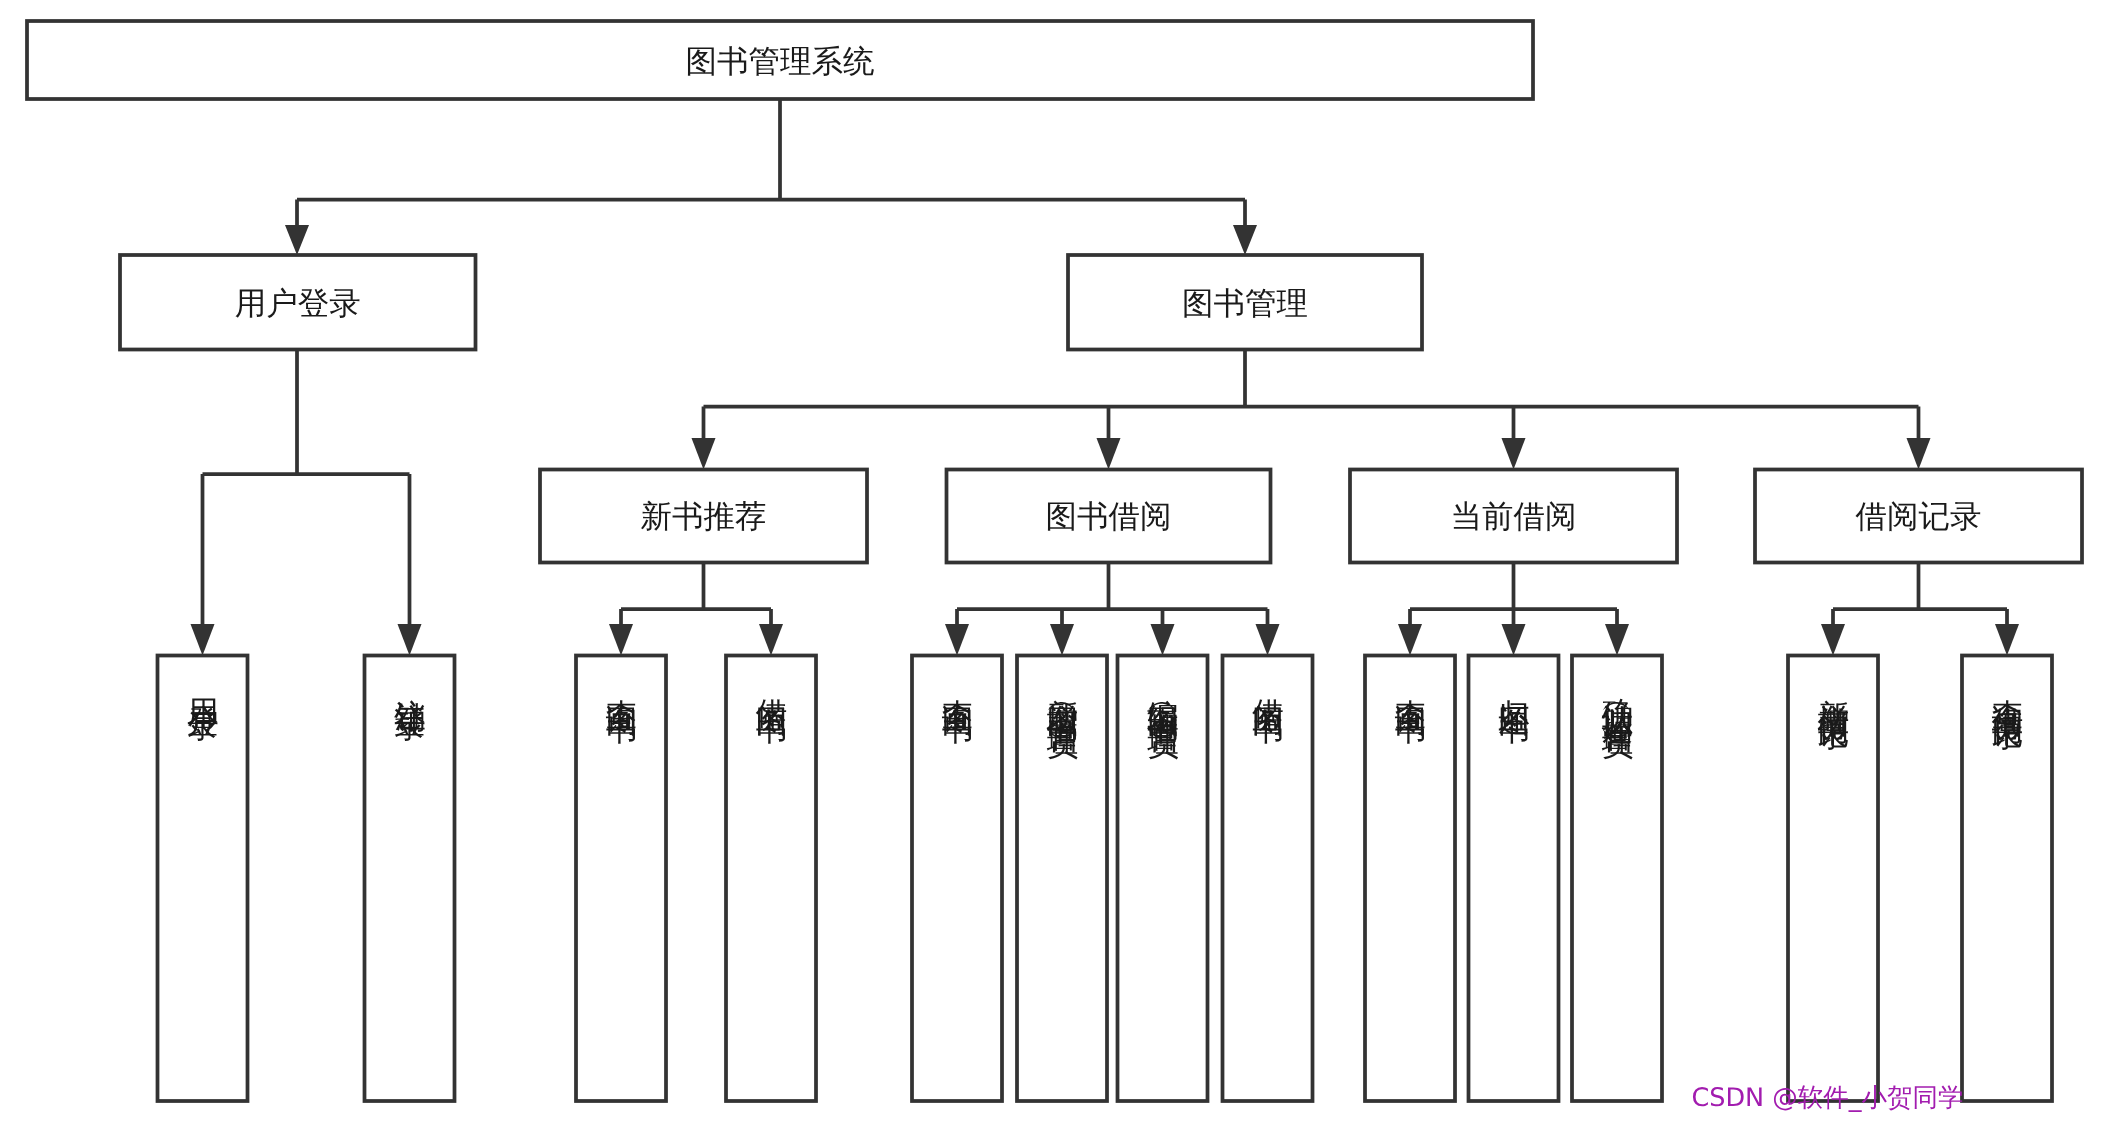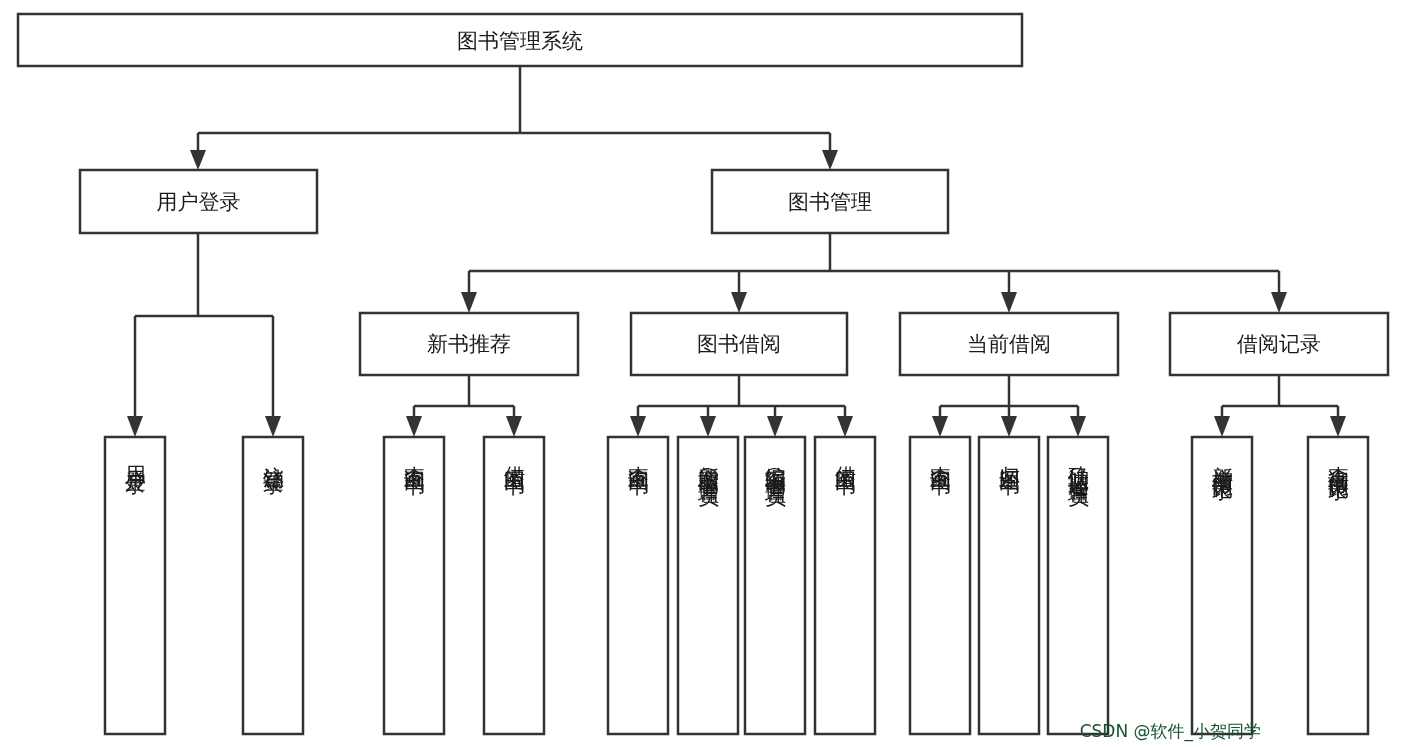--- a/index.html
+++ b/index.html
@@ -11,20 +11,21 @@
     width: 1405px;
     height: 747px;
     font-family: "DejaVu Sans", "Liberation Sans", sans-serif;
     overflow: hidden;
   }
   #diagram-root {
     position: relative;
     width: 1269px;
     height: 747px;
     background: #ffffff;
+    padding-left: 48px;
   }
   svg#flow {
     position: absolute;
     top: 0;
     left: 0;
     width: 1405px;
     height: 747px;
   }
   .node-rect {
     fill: #ffffff;
@@ -64,21 +65,21 @@
     white-space: nowrap;
     text-align: center;
     pointer-events: none;
   }
   #watermark {
     position: absolute;
     right: 8px;
     bottom: 4px;
     font-family: "DejaVu Sans", "Liberation Sans", sans-serif;
     font-size: 17px;
-    color: #14532d;
+    color: #a21caf;
     white-space: nowrap;
     pointer-events: none;
   }
 </style>
 </head>
 <body>
 
 <div id="diagram-root">
 
   <svg id="flow" viewBox="0 0 1405 747">

